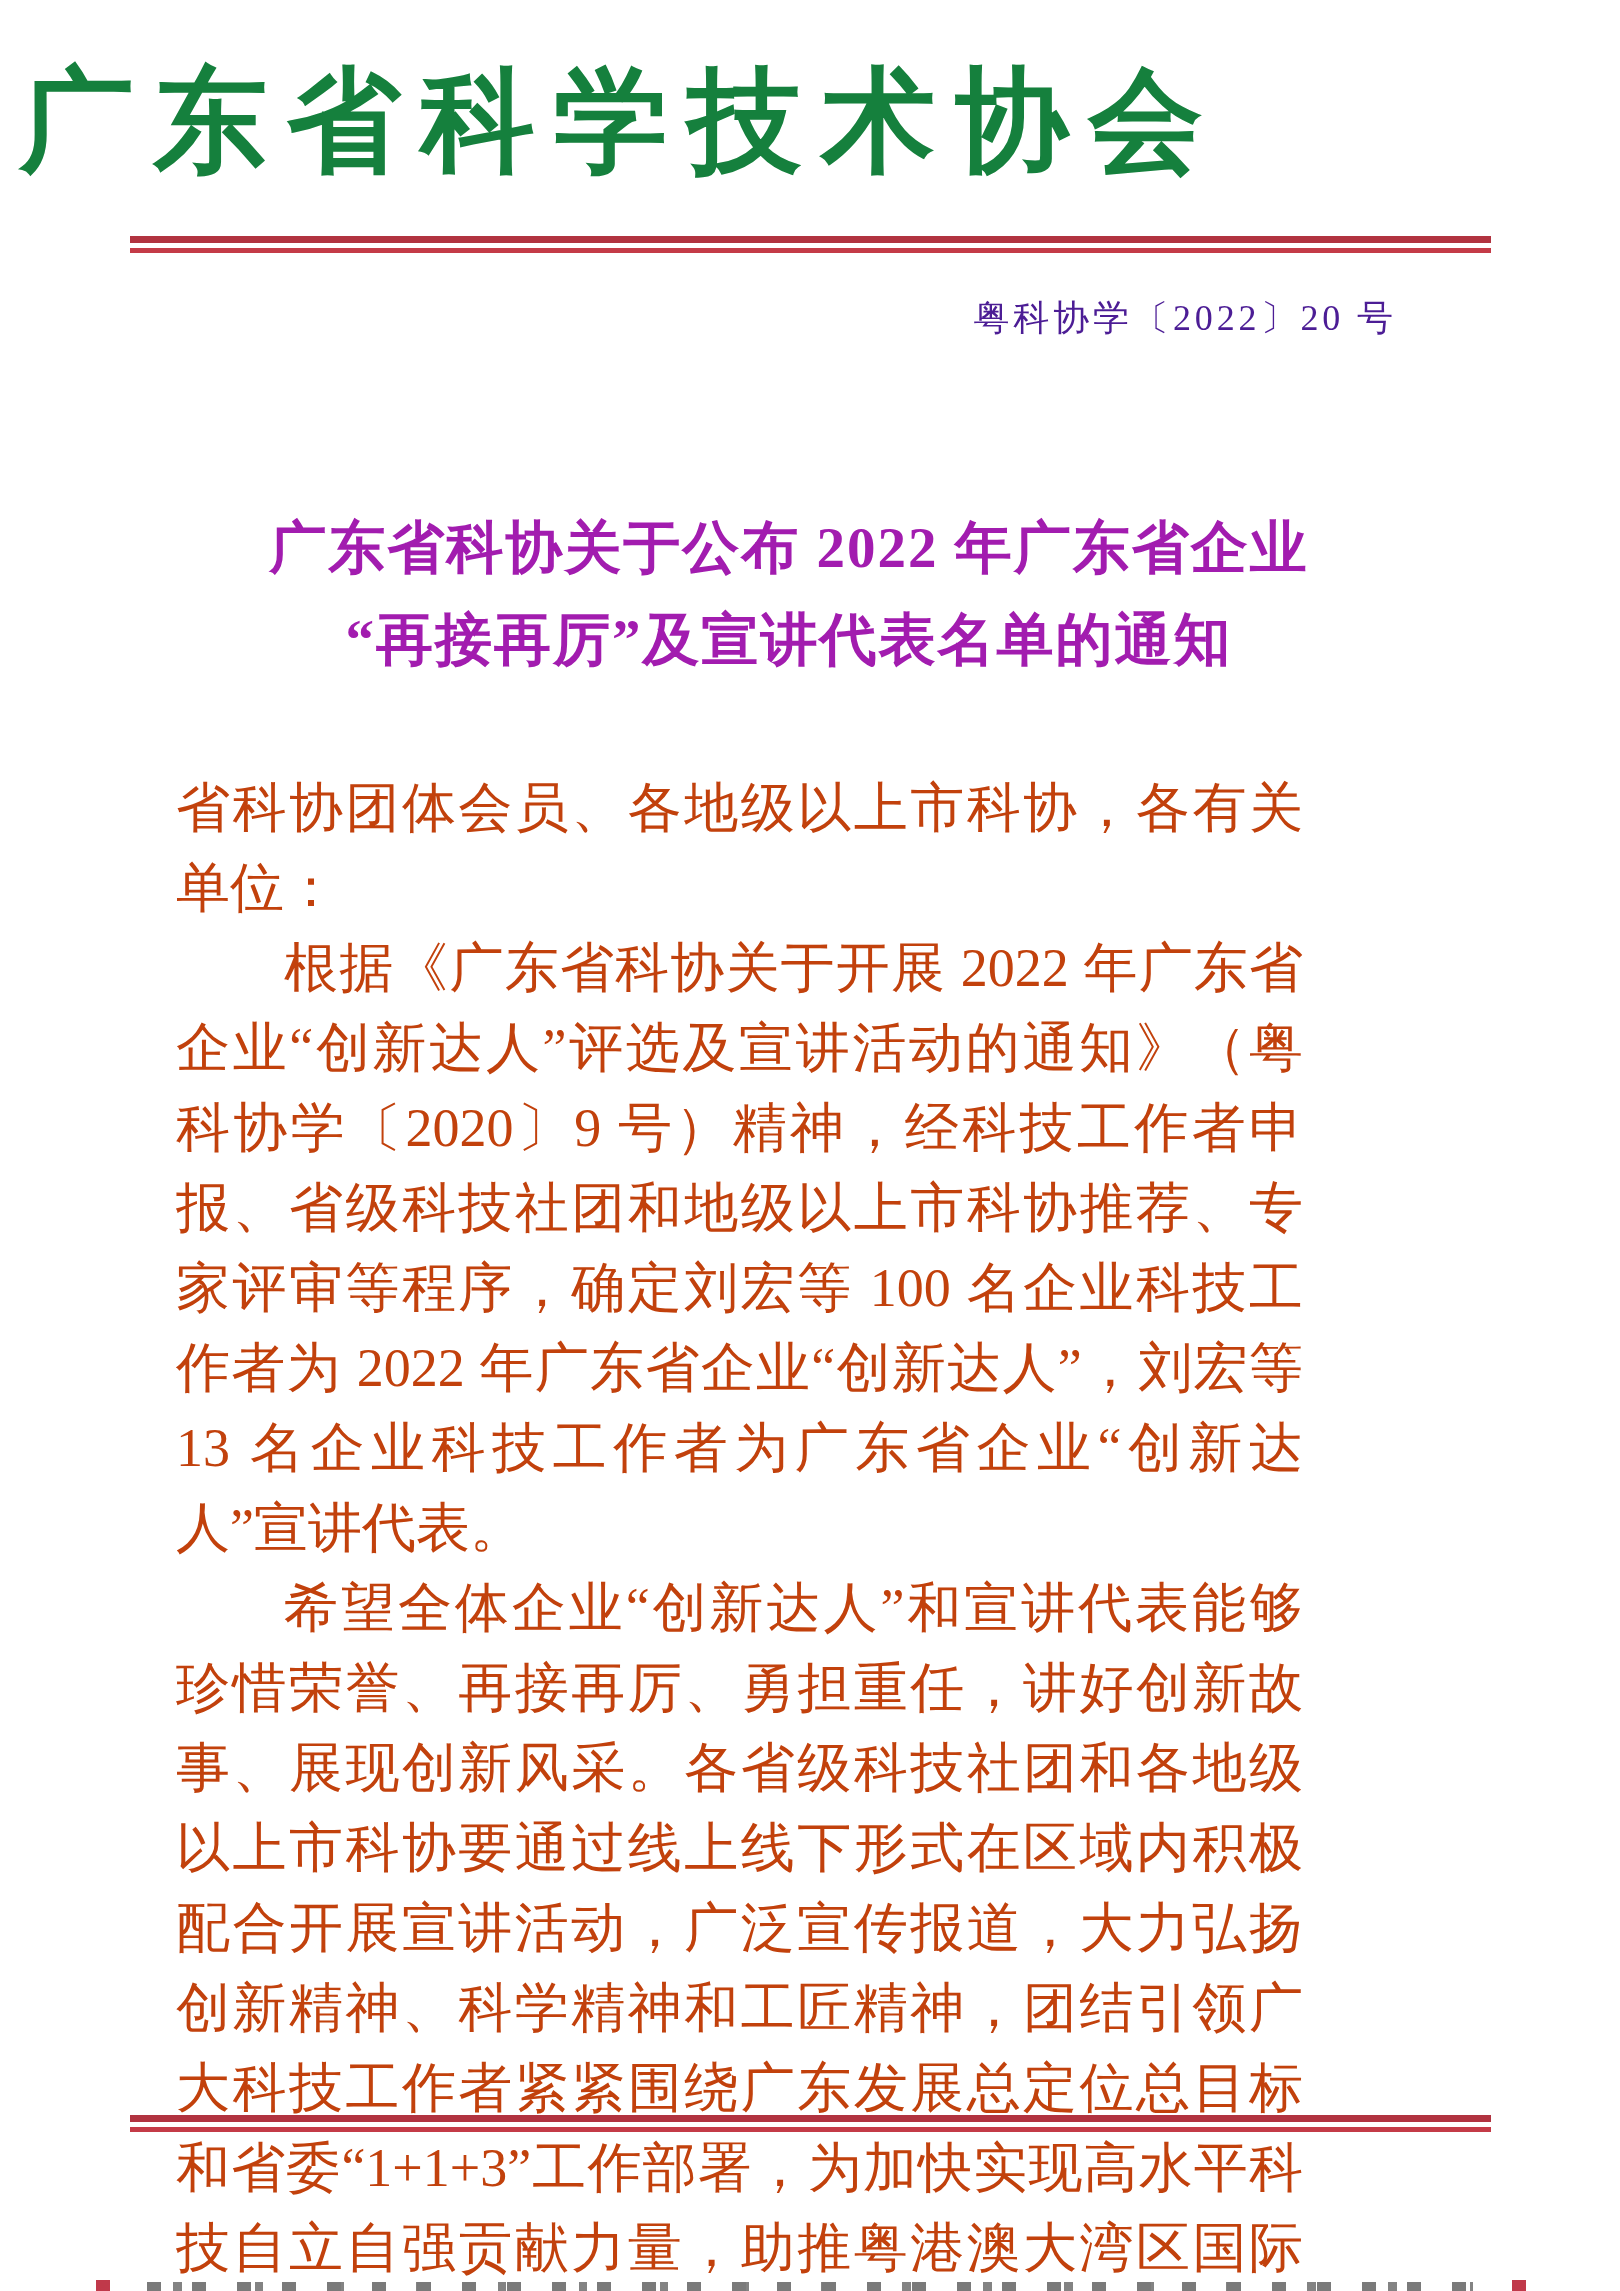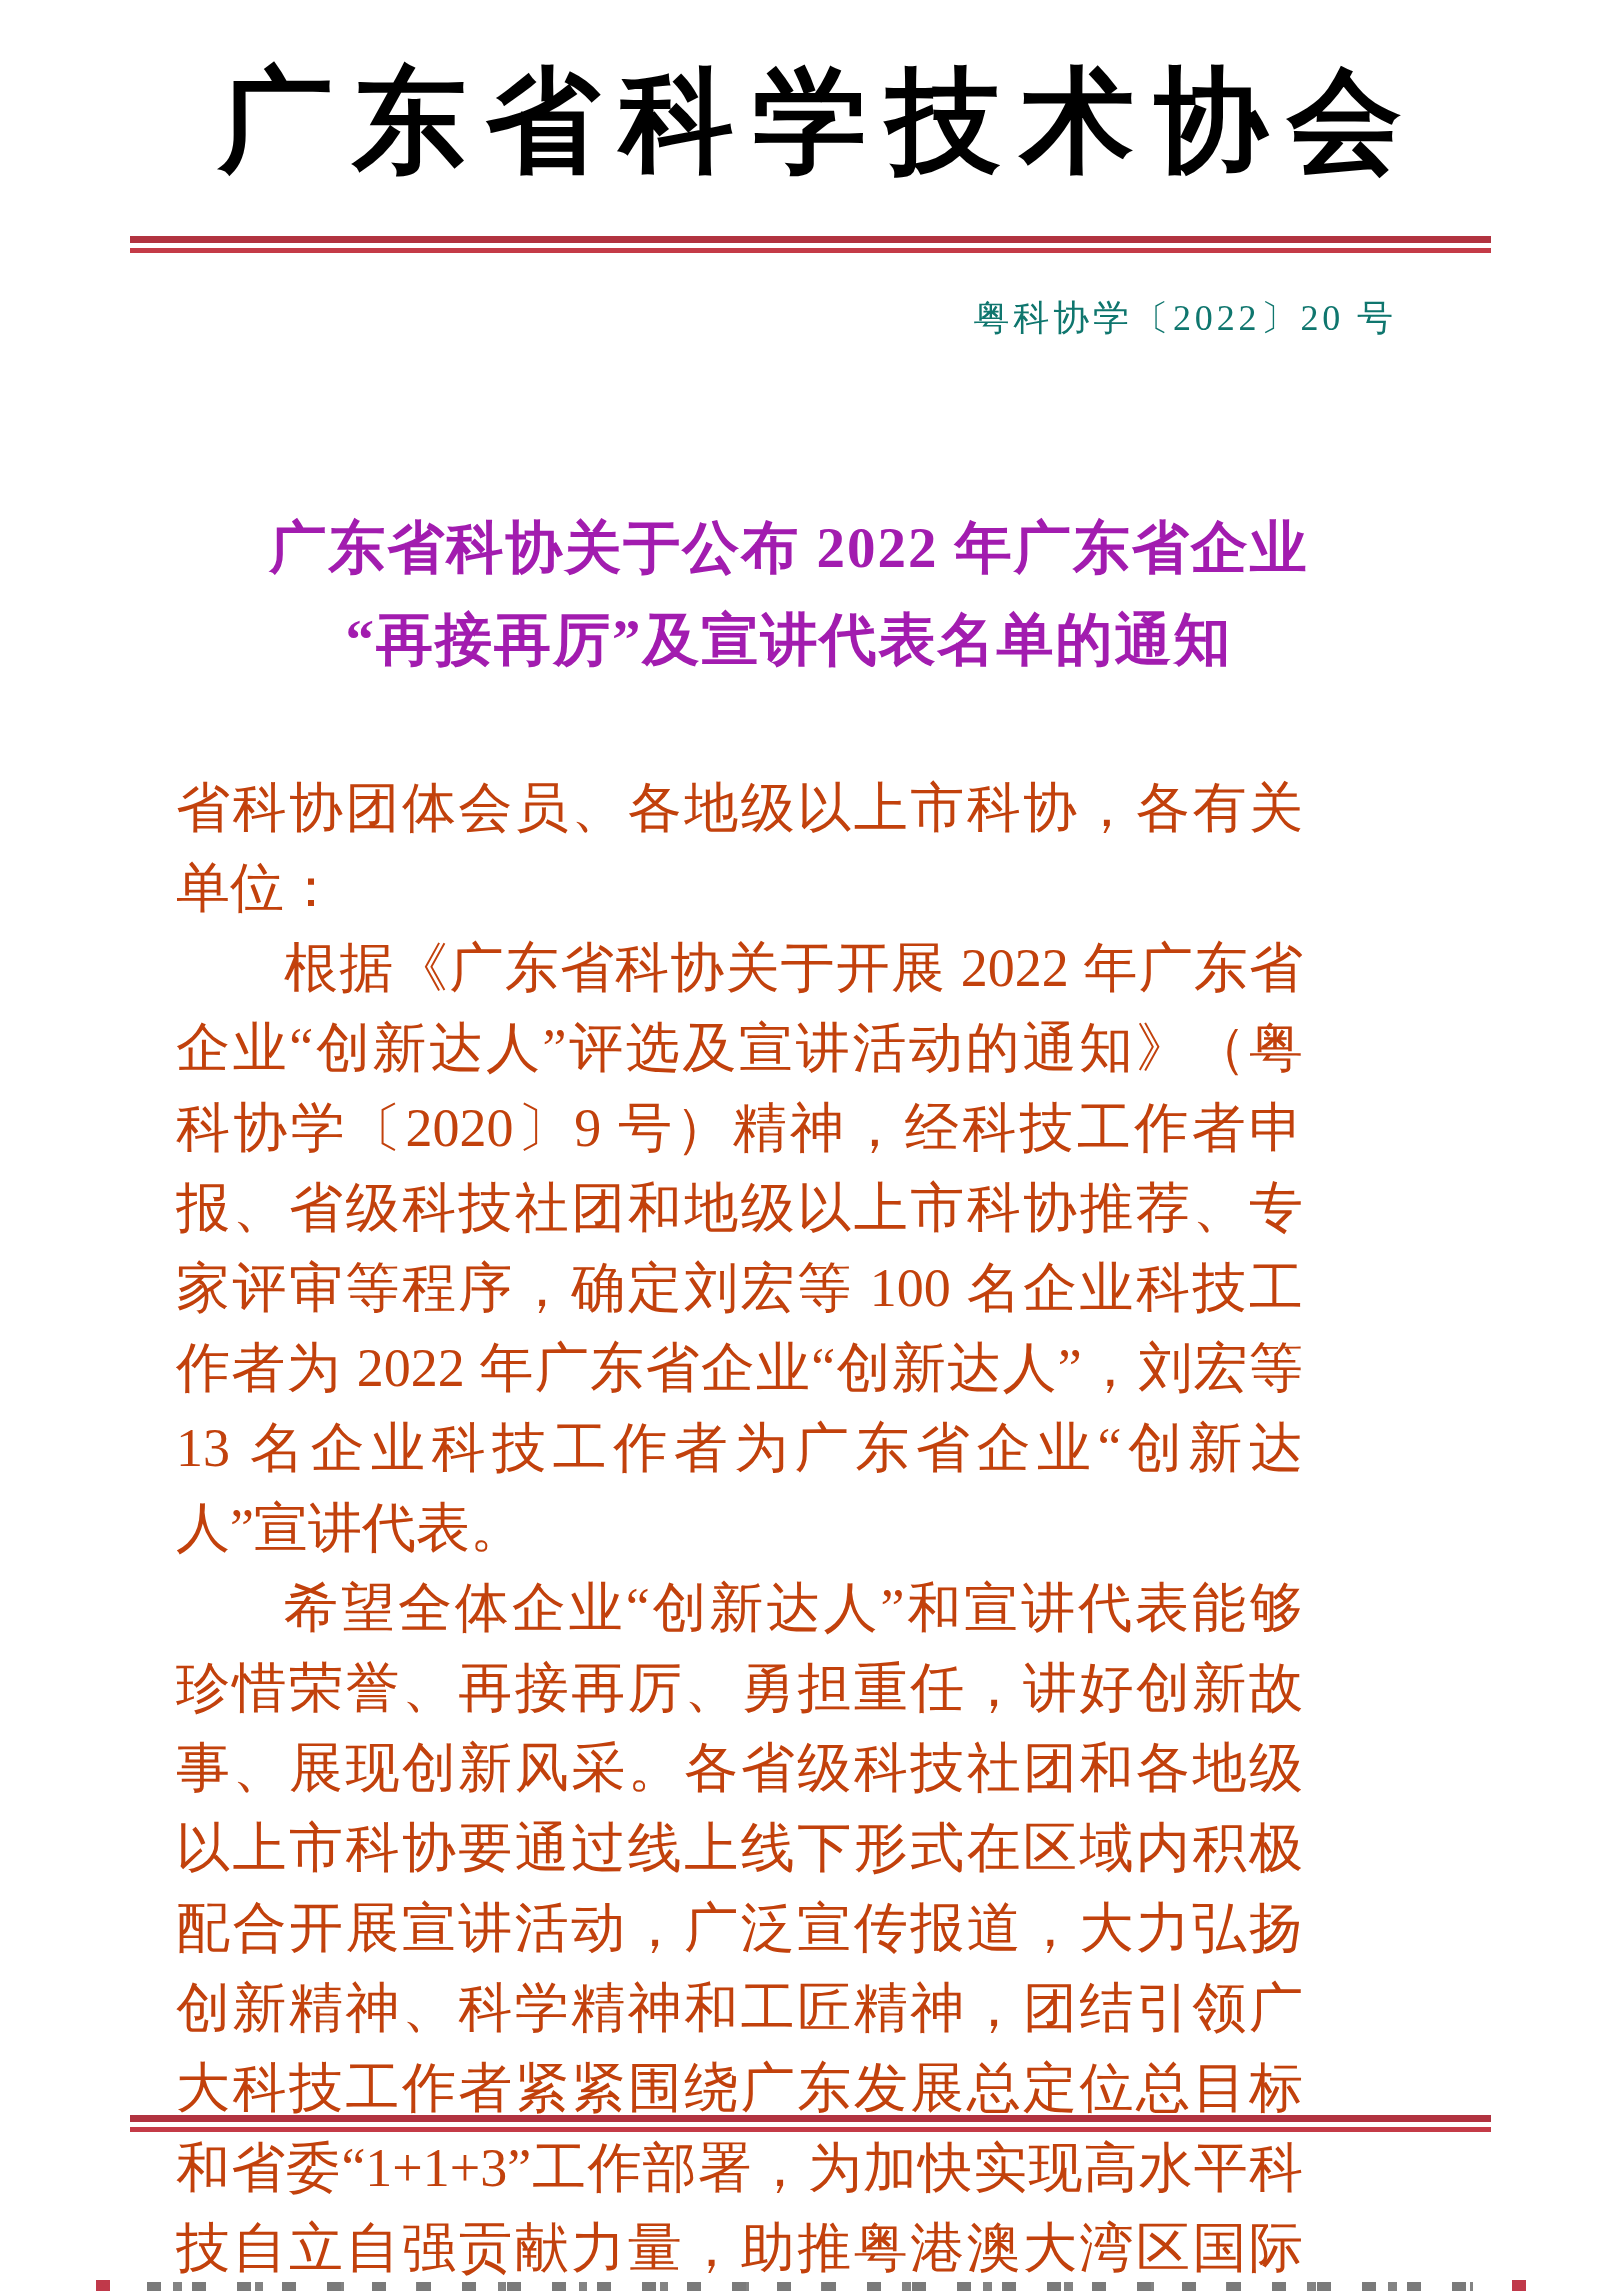--- a/index.html
+++ b/index.html
@@ -14,24 +14,24 @@
     background: #ffffff;
     font-family: "Liberation Serif", "DejaVu Serif", serif;
     overflow: hidden;
   }
   
   .org-name {
     position: absolute;
     top: 51px;
     left: 0;
     width: 1620px;
-    text-align: center;
+    text-align: left;
     font-size: 114px;
     font-weight: bold;
-    color: #000000;
+    color: #15803d;
     letter-spacing: 19.6px;
     text-indent: 19.6px;
     line-height: 1.25;
     white-space: nowrap;
   }
   
   .red-rule {
     position: absolute;
     left: 130px;
     width: 1361px;
@@ -39,21 +39,21 @@
   .red-rule .bar1 { height: 6.9px; background: #b13340; }
   .red-rule .bar2 { height: 4.9px; background: #c43b47; margin-top: 4.9px; }
   .red-rule.rule-top { top: 236px; }
   .red-rule.rule-bottom { top: 2115px; }
   
   .doc-number {
     position: absolute;
     top: 294px;
     right: 223px;
     font-size: 36px;
-    color: #0f766e;
+    color: #4c1d95;
     letter-spacing: 3.9px;
     white-space: nowrap;
   }
   
   .doc-title {
     position: absolute;
     top: 502px;
     left: 0;
     width: 1578px;
     text-align: center;

